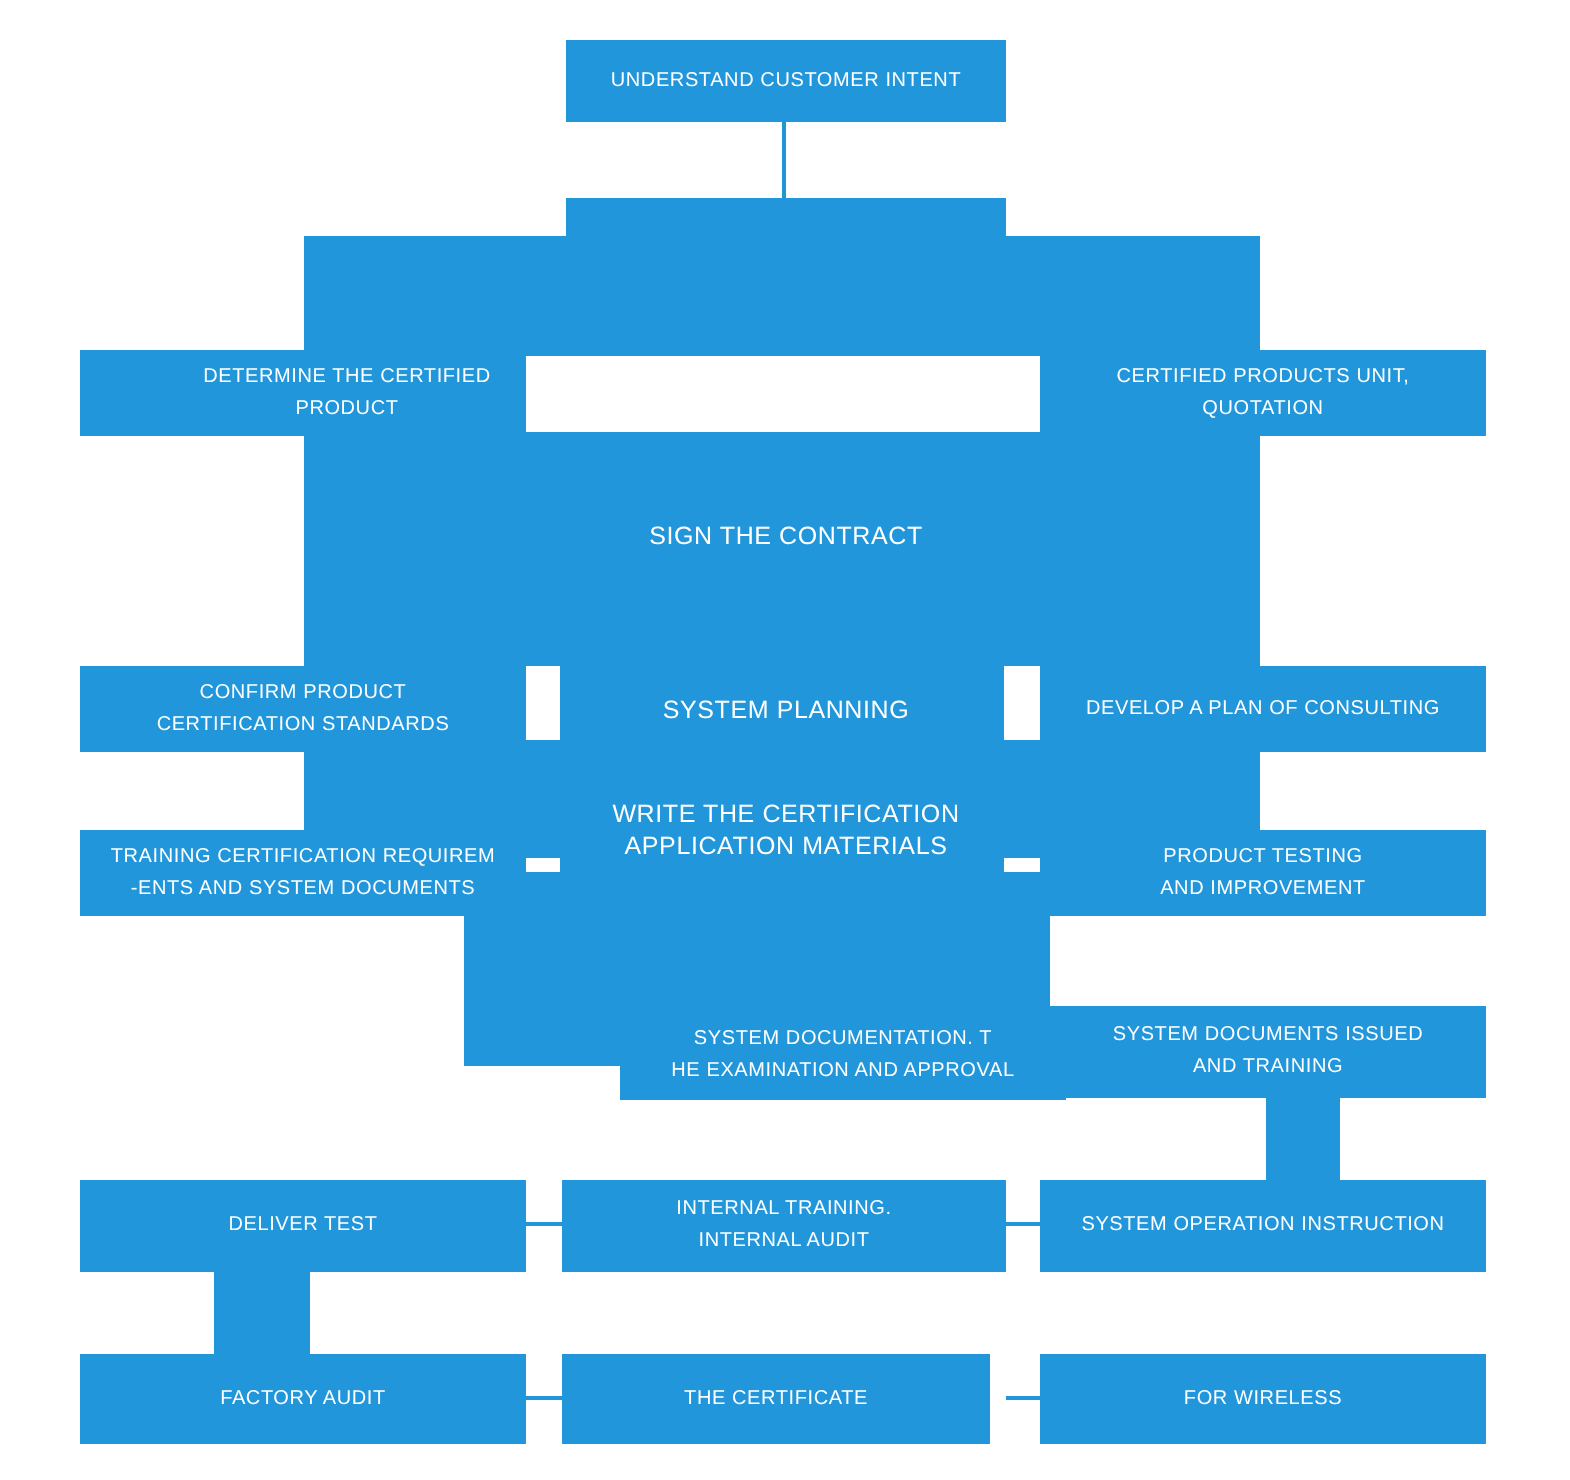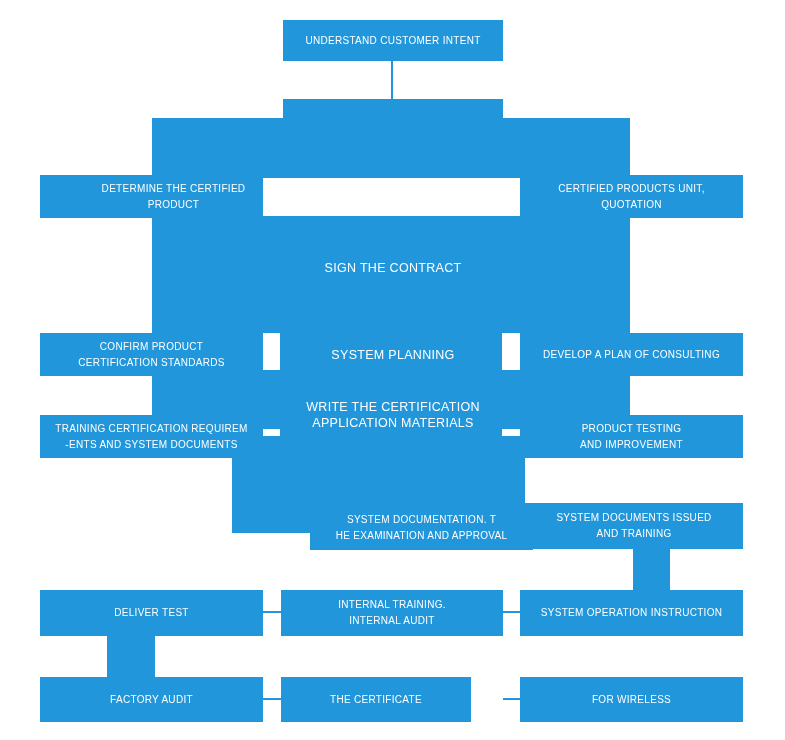--- a/index.html
+++ b/index.html
@@ -107,21 +107,21 @@
     <span>SYSTEM OPERATION INSTRUCTION</span>
   </div>
   <div class="shape blue" style="left:263px;top:611px;width:18px;height:2px;"></div>
   <div class="shape blue" style="left:503px;top:611px;width:17px;height:2px;"></div>
 
   <div class="shape blue" style="left:107px;top:636px;width:48px;height:41px;"></div>
 
   <div class="shape node" style="left:40px;top:677px;width:223px;height:45px;">
     <span>FACTORY AUDIT</span>
   </div>
-  <div class="shape node" style="left:281px;top:677px;width:190px;height:45px;">
+  <div class="shape node" style="left:281px;top:677px;width:214px;height:45px;">
     <span>THE CERTIFICATE</span>
   </div>
   <div class="shape node" style="left:520px;top:677px;width:223px;height:45px;">
     <span>FOR WIRELESS</span>
   </div>
   <div class="shape blue" style="left:263px;top:698px;width:18px;height:2px;"></div>
   <div class="shape blue" style="left:503px;top:698px;width:17px;height:2px;"></div>
 
 </div>
 

